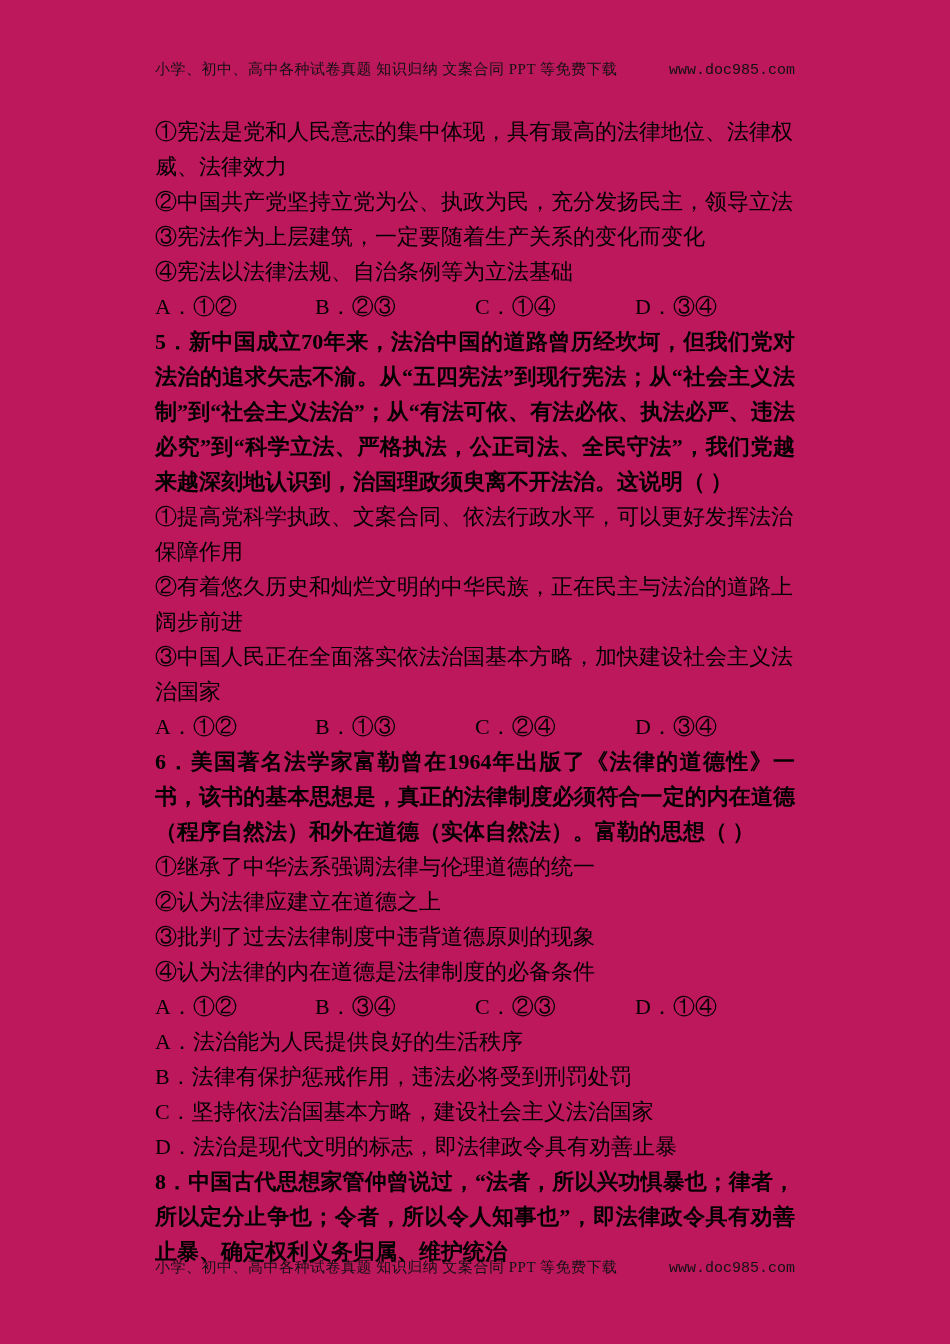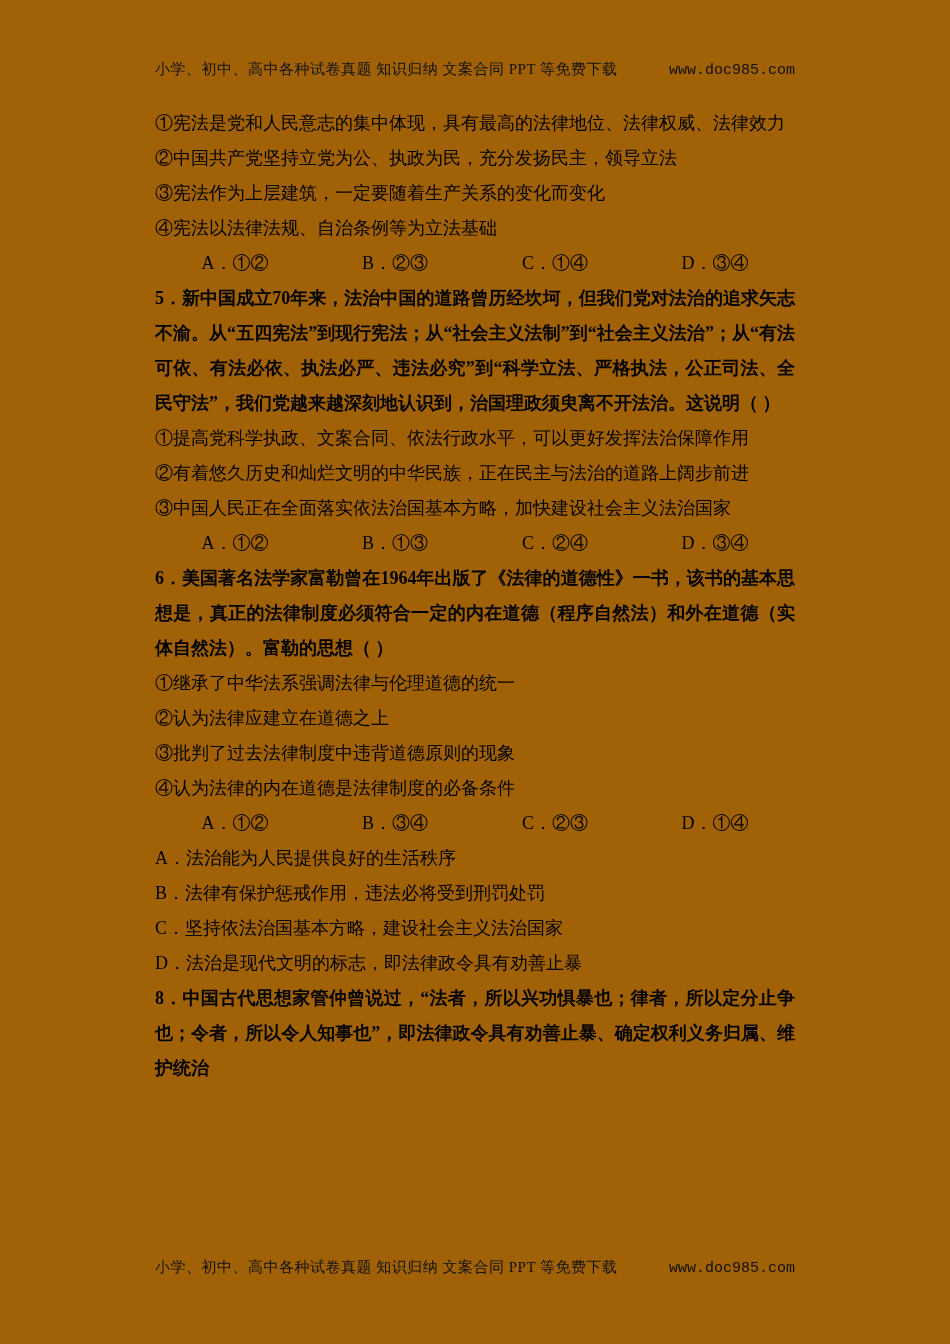--- a/index.html
+++ b/index.html
@@ -4,21 +4,21 @@
 <style>
   html, body {
     margin: 0;
     padding: 0;
     background: #ffffff;
   }
   .page {
     position: relative;
     width: 950px;
     height: 1344px;
-    background: #a16207;
+    background: #be185d;
     font-family: "Liberation Serif", "DejaVu Serif", serif;
     color: #000000;
     overflow: hidden;
   }
   .page-header, .page-footer {
     position: absolute;
     left: 155px;
     right: 155px;
     display: flex;
     justify-content: space-between;
@@ -26,36 +26,35 @@
     font-size: 15px;
     color: #111111;
     white-space: nowrap;
   }
   .page-header { top: 38px; }
   .page-footer { top: 1236px; }
   .hdr-left { letter-spacing: 0.5px; }
   .hdr-url { font-family: Liberation Mono, monospace; margin-top: 24px; }
   .doc-body {
     position: absolute;
-    top: 106px;
+    top: 114px;
     left: 155px;
     width: 640px;
-    font-size: 18px;
+    font-size: 22px;
     line-height: 35px;
   }
   .line {
     text-align: left;
   }
   .para {
     text-align: justify;
     font-weight: bold;
   }
   .options-row {
     display: flex;
-    text-align: center;
   }
   .options-row .option {
     flex: 0 0 25%;
     white-space: nowrap;
   }
 </style>
 </head>
 <body>
 
 <div class="page">

